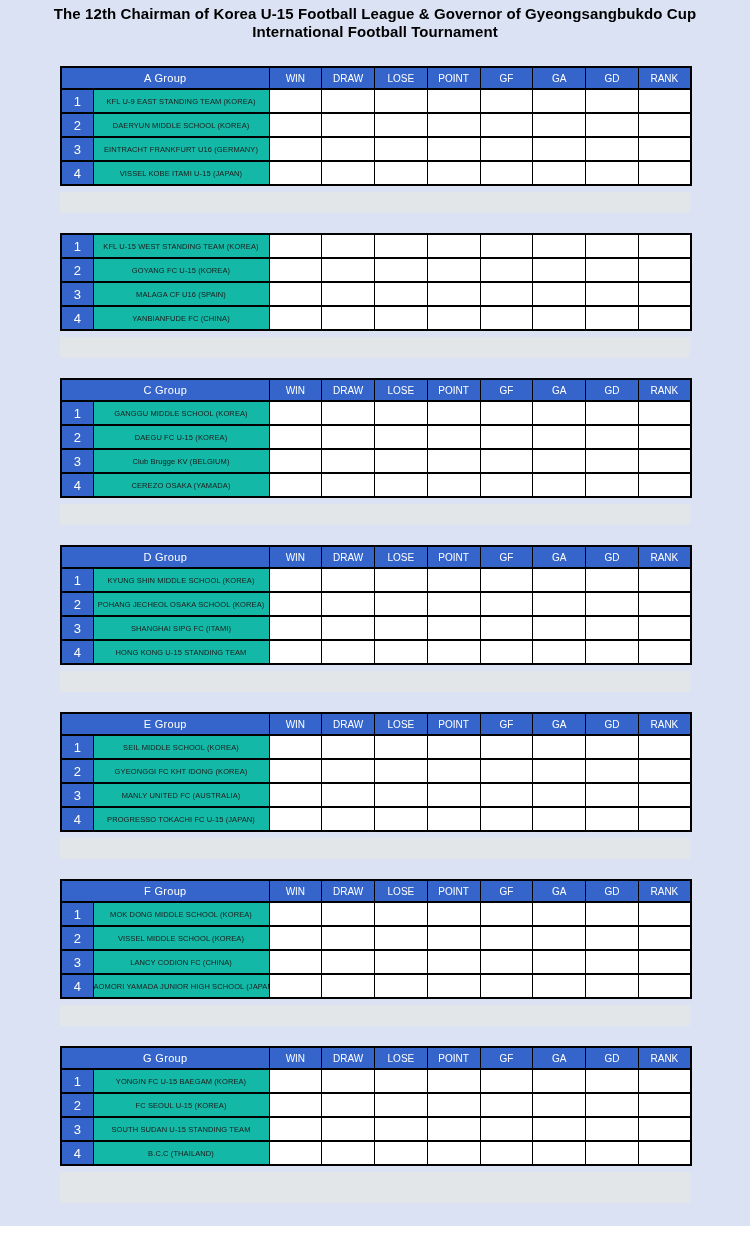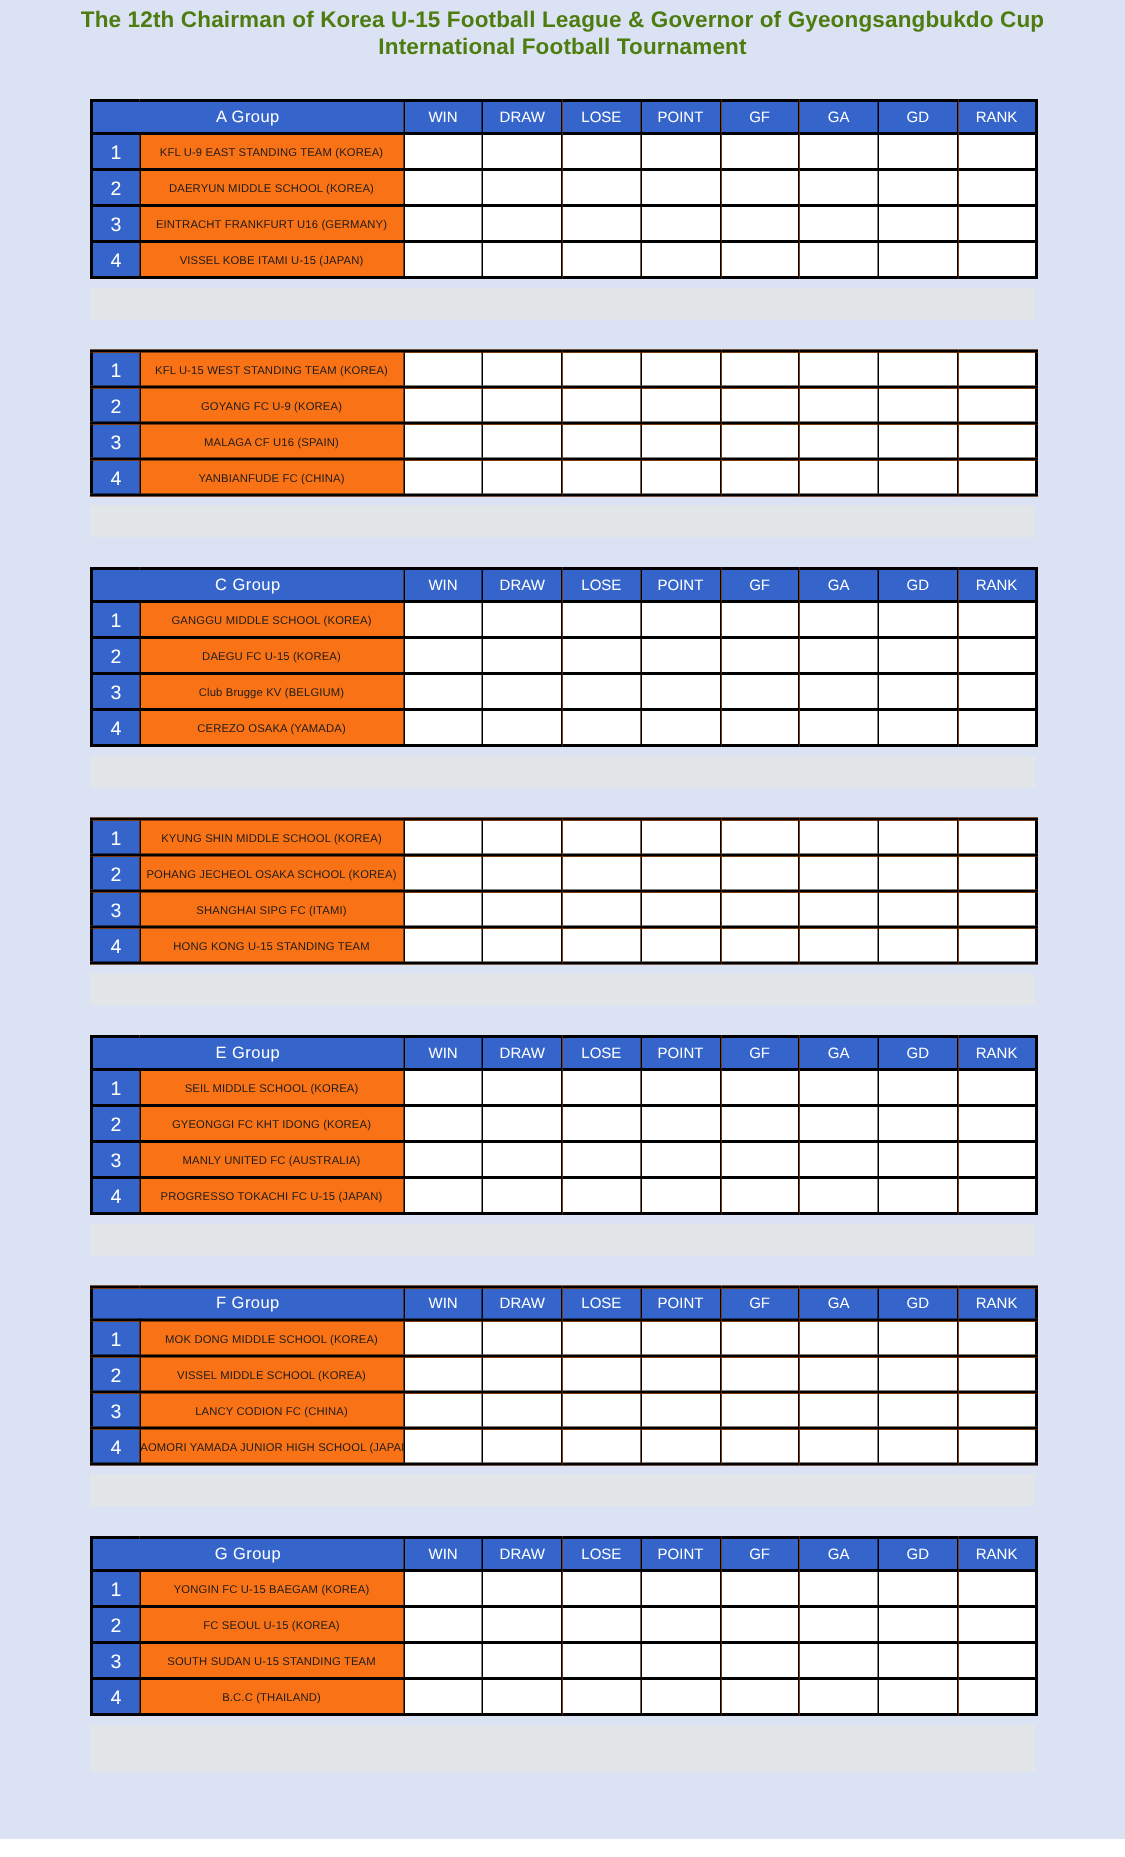--- a/index.html
+++ b/index.html
@@ -13,41 +13,41 @@
   .page {
     position: relative;
     width: 750px;
     height: 1226px;
     background: #dbe2f3;
     overflow: hidden;
   }
   .title {
     padding-top: 5px;
     text-align: center;
-    color: #4d7c0f;
+    color: #000000;
     font-size: 15px;
     font-weight: bold;
     line-height: 18px;
     letter-spacing: 0.1px;
   }
   .groups {
     position: absolute;
     top: 66px;
     left: 60px;
     width: 630px;
   }
   .group-block { margin-bottom: 20px; }
   .group-block:last-child { margin-bottom: 0; }
 
   table.group-table {
     width: 630px;
     table-layout: fixed;
     border-collapse: collapse;
     border: 2px solid #000;
-    background: #f97316;
+    background: #14b8a6;
   }
   table.group-table th, table.group-table td {
     border: 1px solid #000;
     border-top-width: 2px;
     border-bottom-width: 2px;
     padding: 0;
     text-align: center;
     vertical-align: middle;
     overflow: hidden;
     white-space: nowrap;
@@ -198,21 +198,21 @@
         <td class="stat-cell"></td>
         <td class="stat-cell"></td>
         <td class="stat-cell"></td>
         <td class="stat-cell"></td>
         <td class="stat-cell"></td>
         <td class="stat-cell"></td>
         <td class="stat-cell"></td>
       </tr>
       <tr class="team-row">
         <td class="num-cell">2</td>
-        <td class="team-cell">GOYANG FC U-9 (KOREA)</td>
+        <td class="team-cell">GOYANG FC U-15 (KOREA)</td>
         <td class="stat-cell"></td>
         <td class="stat-cell"></td>
         <td class="stat-cell"></td>
         <td class="stat-cell"></td>
         <td class="stat-cell"></td>
         <td class="stat-cell"></td>
         <td class="stat-cell"></td>
         <td class="stat-cell"></td>
       </tr>
       <tr class="team-row">
@@ -331,20 +331,31 @@
         <col class="c-stat">
             <col class="c-stat">
             <col class="c-stat">
             <col class="c-stat">
         <col class="c-stat">
             <col class="c-stat">
             <col class="c-stat">
             <col class="c-stat">
       </colgroup>
       <tbody>
+            <tr class="header-row">
+        <th class="group-label" colspan="2">D Group</th>
+        <th class="col-header">WIN</th>
+        <th class="col-header">DRAW</th>
+        <th class="col-header">LOSE</th>
+        <th class="col-header">POINT</th>
+        <th class="col-header">GF</th>
+        <th class="col-header">GA</th>
+        <th class="col-header">GD</th>
+        <th class="col-header">RANK</th>
+      </tr>
       <tr class="team-row">
         <td class="num-cell">1</td>
         <td class="team-cell">KYUNG SHIN MIDDLE SCHOOL (KOREA)</td>
         <td class="stat-cell"></td>
         <td class="stat-cell"></td>
         <td class="stat-cell"></td>
         <td class="stat-cell"></td>
         <td class="stat-cell"></td>
         <td class="stat-cell"></td>
         <td class="stat-cell"></td>

